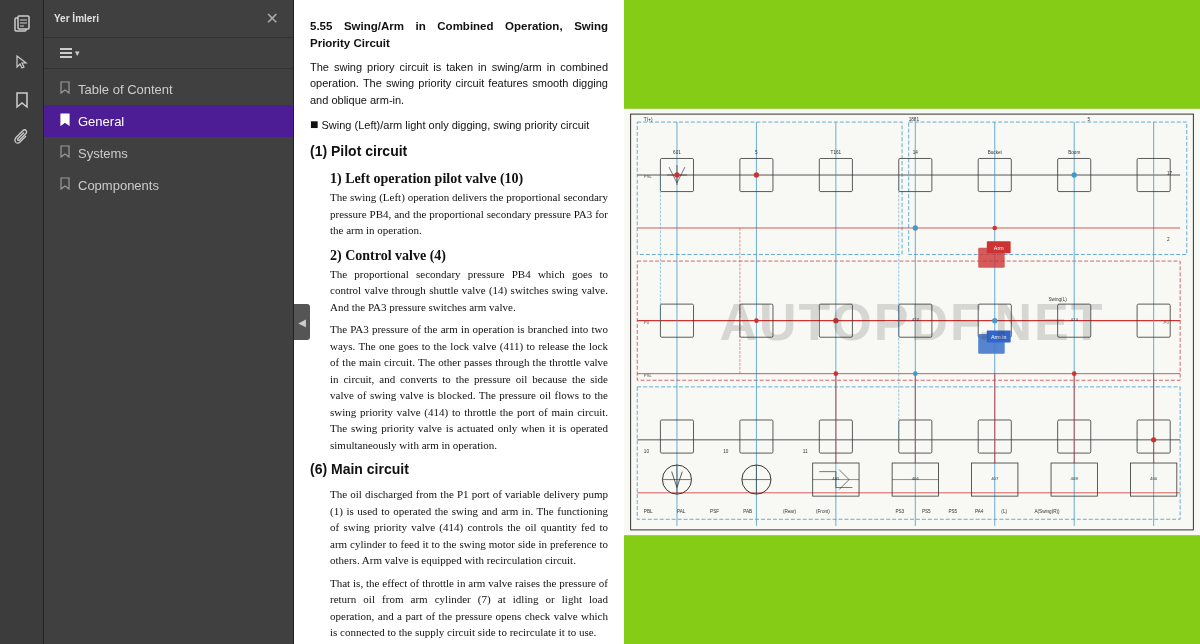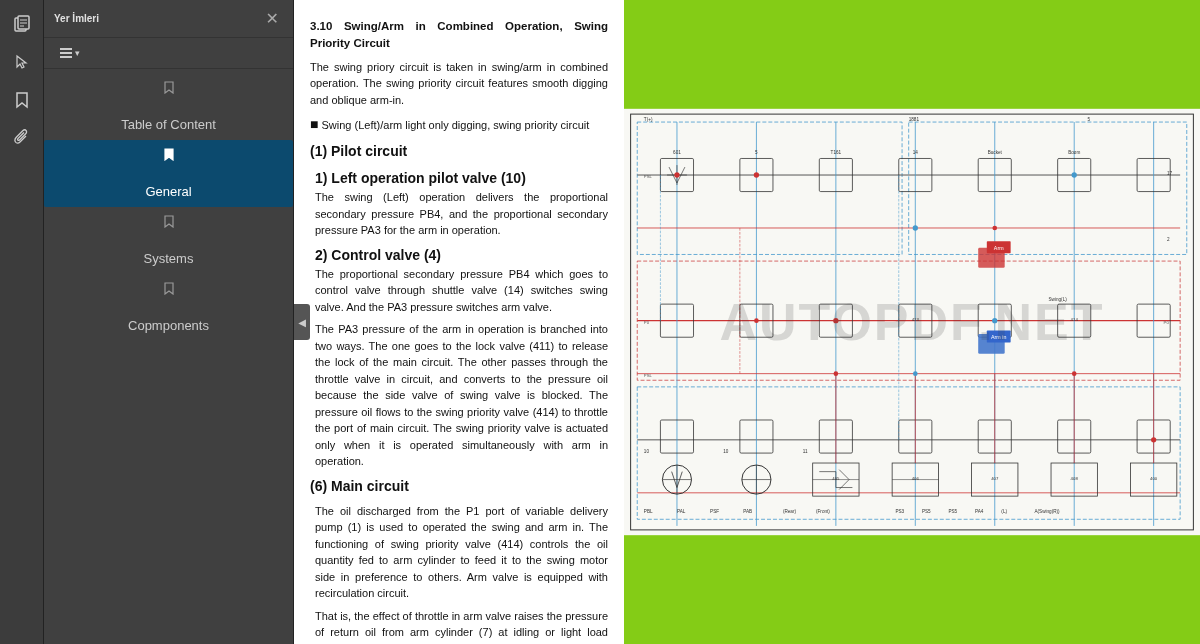--- a/index.html
+++ b/index.html
@@ -94,26 +94,25 @@
       overflow-y: auto;
       padding: 4px 0;
     }
     .sidebar-item {
       display: flex;
       align-items: center;
       padding: 8px 16px 8px 16px;
       cursor: pointer;
       color: #ccc;
       font-size: 13px;
-      gap: 20px;
+      gap: 8px;
       border-radius: 2px;
-      flex-direction: column;
     }
     .sidebar-item.active {
-      background: #0c4a6e;
+      background: #4c1d95;
       color: #fff;
     }
     .sidebar-item.active .bookmark-icon { color: #fff; }
     .bookmark-icon {
       font-size: 12px;
       color: #999;
       flex-shrink: 0;
     }
 
     
@@ -161,21 +160,21 @@
     }
     .text-section-title {
       font-size: 11.5px;
       font-weight: bold;
       margin: 6px 0 4px 0;
     }
     .list-item-label {
       font-weight: bold;
       font-size: 14px;
     }
-    .indent-1 { margin-left: 5px; }
+    .indent-1 { margin-left: 20px; font-family: Liberation Serif, serif; }
 
     
     .diagram-side {
       flex: 1;
       position: relative;
       overflow: hidden;
     }
     .diagram-bg {
       width: 100%;
       height: 100%;
@@ -290,21 +289,21 @@
 
 <div style="position:relative; width:0; height:644px; z-index:20;">
   <div style="position:absolute; left:0; top:50%; transform:translateY(-50%); width:16px; height:36px; background:#555; display:flex; align-items:center; justify-content:center; cursor:pointer; color:#ccc; font-size:10px; border-radius:0 3px 3px 0;">◀</div>
 </div>
 
 <div class="main-content">
   <div class="page-container">
     <div class="document-page">
 
       <div class="text-side">
-        <p class="text-section-title">3.10  Swing/Arm in Combined Operation, Swing Priority Circuit</p>
+        <p class="text-section-title">5.55  Swing/Arm in Combined Operation, Swing Priority Circuit</p>
         <p>The swing priory circuit is taken in swing/arm in combined operation. The swing priority circuit features smooth digging and oblique arm-in.</p>
 
         <p>
           <span style="font-size:14px; font-weight:bold;">■</span>
           <span>Swing (Left)/arm light only digging, swing priority circuit</span>
         </p>
 
         <p><span class="list-item-label">(1) Pilot circuit</span></p>
         <div class="indent-1">
           <p><span class="list-item-label">1) Left operation pilot valve (10)</span><br>

